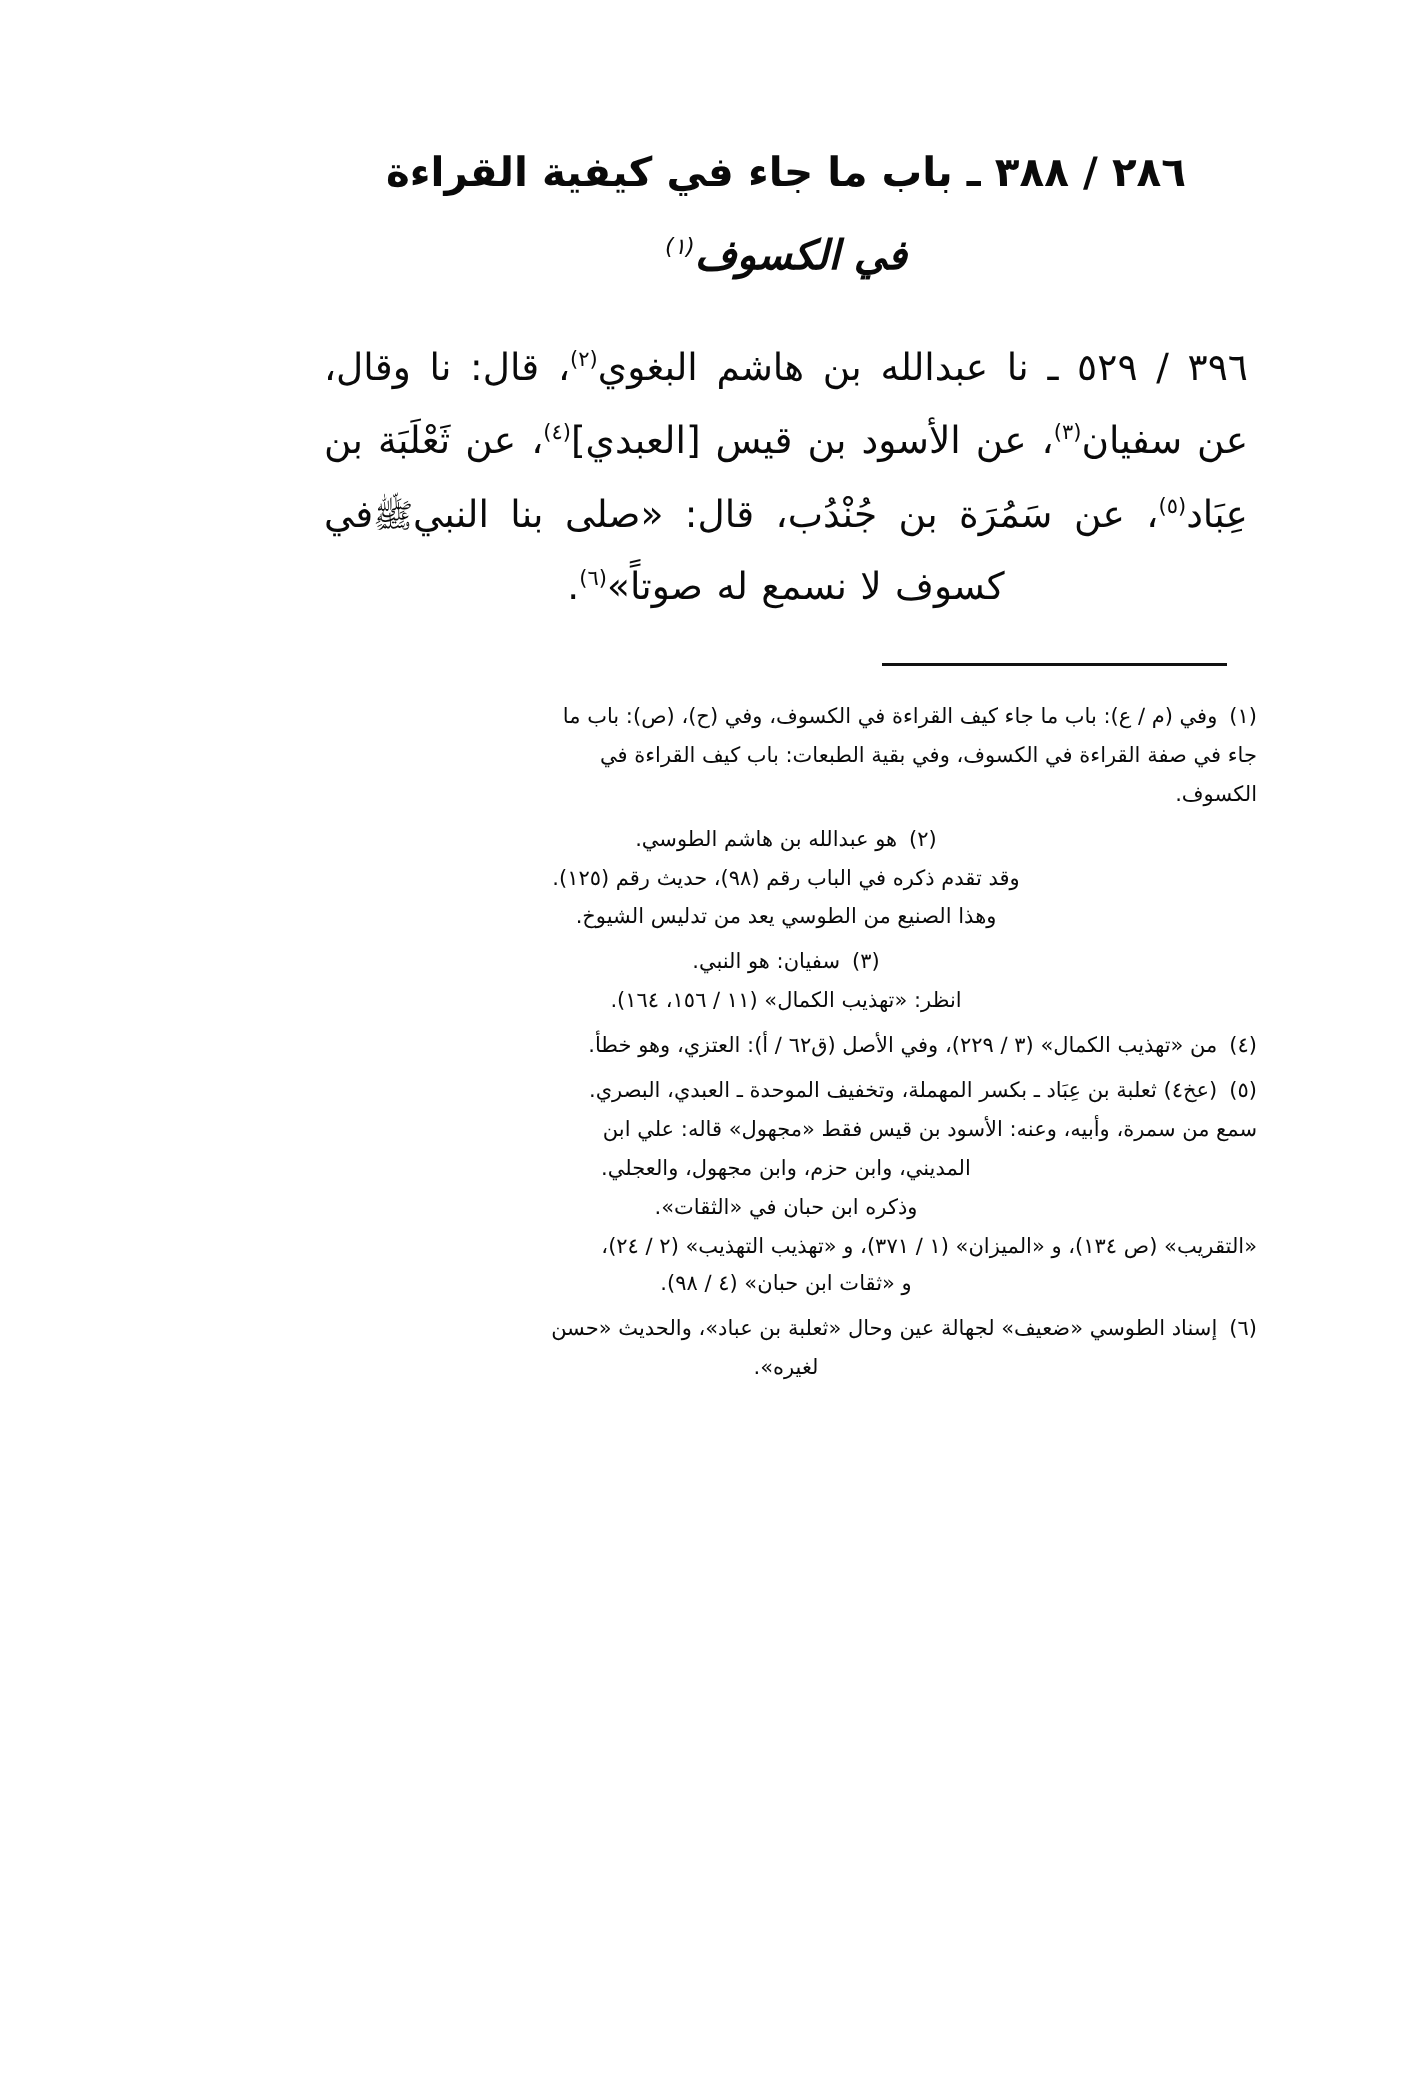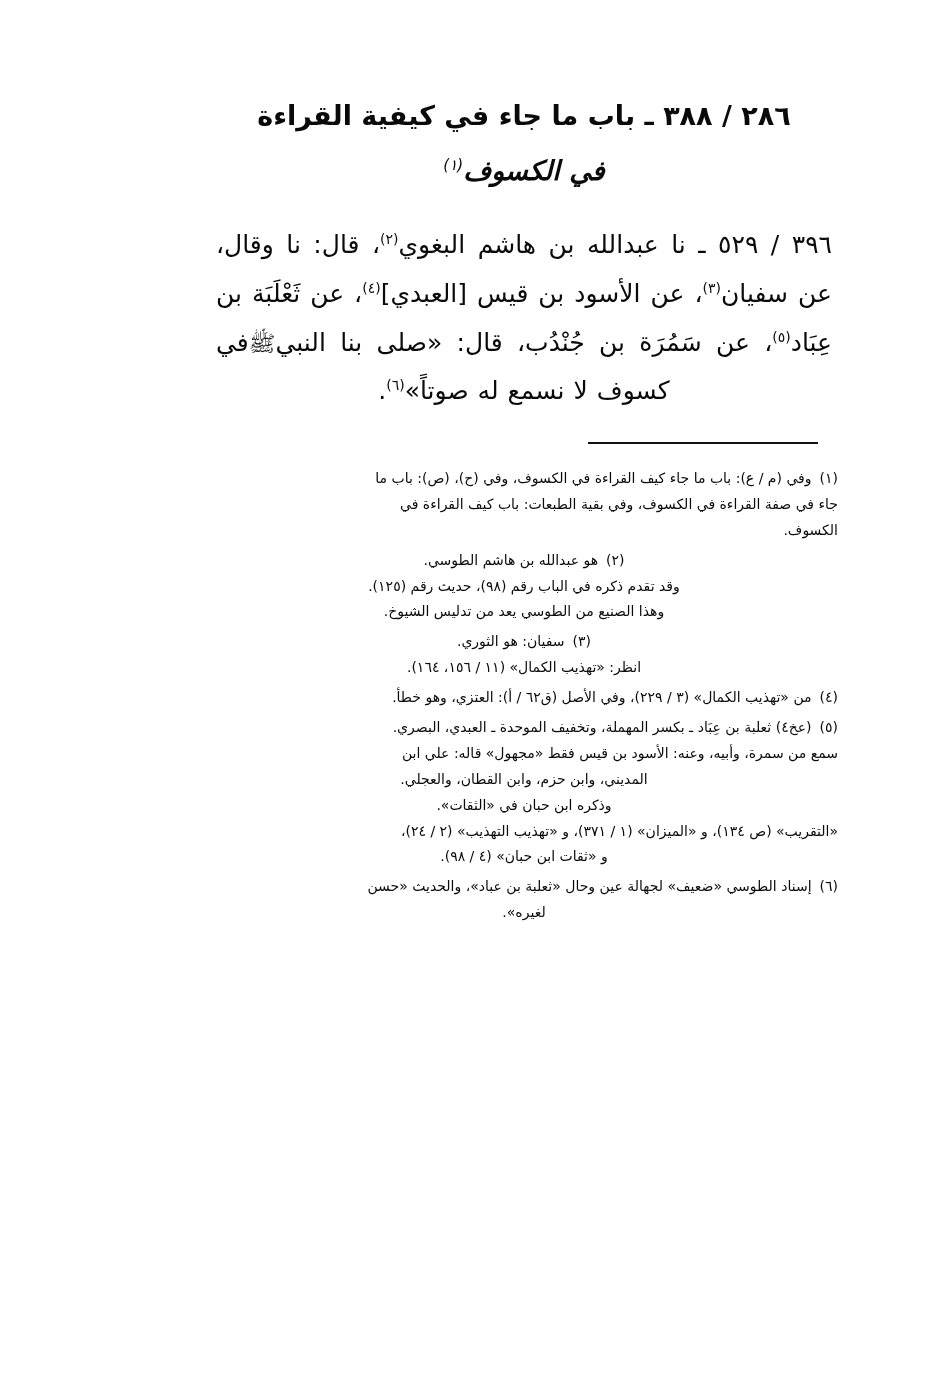--- a/index.html
+++ b/index.html
@@ -137,37 +137,37 @@
     <div class="fn">
       <div class="fn-line c">
         <span class="fn-num">(٢)</span><span>هو عبدالله بن هاشم الطوسي.</span>
       </div>
       <div class="fn-line c">وقد تقدم ذكره في الباب رقم (٩٨)، حديث رقم (١٢٥).</div>
       <div class="fn-line c">وهذا الصنيع من الطوسي يعد من تدليس الشيوخ.</div>
     </div>
 
     <div class="fn">
       <div class="fn-line c">
-        <span class="fn-num">(٣)</span><span>سفيان: هو الثوري.</span>
+        <span class="fn-num">(٣)</span><span>سفيان: هو النبي.</span>
       </div>
       <div class="fn-line c">انظر: «تهذيب الكمال» (١١ / ١٥٦، ١٦٤).</div>
     </div>
 
     <div class="fn">
       <div class="fn-line">
         <span class="fn-num">(٤)</span><span>من «تهذيب الكمال» (٣ / ٢٢٩)، وفي الأصل (ق٦٢ / أ): العتزي، وهو خطأ.</span>
       </div>
     </div>
 
     <div class="fn">
       <div class="fn-line">
         <span class="fn-num">(٥)</span><span>(عخ٤) ثعلبة بن عِبَاد ـ بكسر المهملة، وتخفيف الموحدة ـ العبدي، البصري.</span>
       </div>
       <div class="fn-line">سمع من سمرة، وأبيه، وعنه: الأسود بن قيس فقط «مجهول» قاله: علي ابن</div>
-      <div class="fn-line c">المديني، وابن حزم، وابن القطان، والعجلي.</div>
+      <div class="fn-line c">المديني، وابن حزم، وابن مجهول، والعجلي.</div>
       <div class="fn-line c">وذكره ابن حبان في «الثقات».</div>
       <div class="fn-line">«التقريب» (ص ١٣٤)، و «الميزان» (١ / ٣٧١)، و «تهذيب التهذيب» (٢ / ٢٤)،</div>
       <div class="fn-line c">و «ثقات ابن حبان» (٤ / ٩٨).</div>
     </div>
 
     <div class="fn">
       <div class="fn-line">
         <span class="fn-num">(٦)</span><span>إسناد الطوسي «ضعيف» لجهالة عين وحال «ثعلبة بن عباد»، والحديث «حسن</span>
       </div>
       <div class="fn-line c">لغيره».</div>

